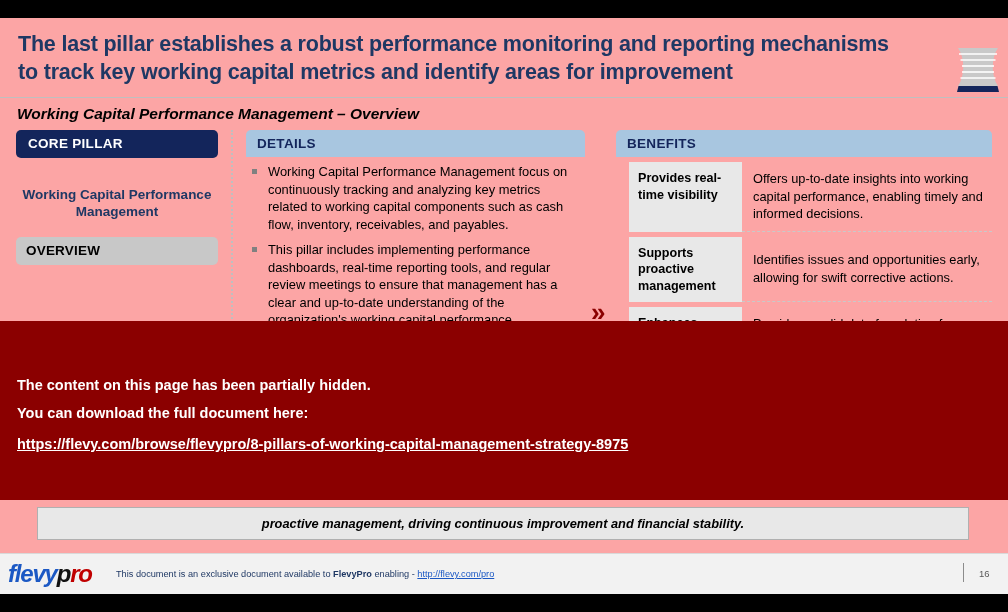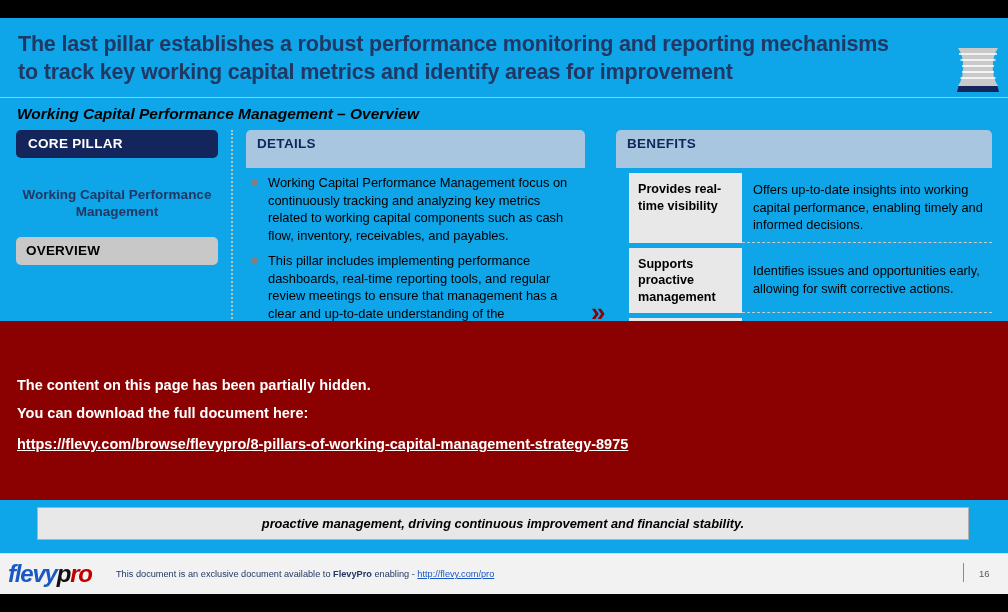--- a/index.html
+++ b/index.html
@@ -12,21 +12,21 @@
     height: 612px;
     overflow: hidden;
     font-family: "Liberation Sans", sans-serif;
   }
   .slide {
     position: absolute;
     left: 0;
     top: 18px;
     width: 1008px;
     height: 576px;
-    background: #0ea5e9;
+    background: #fca5a5;
     overflow: hidden;
   }
   .topbar {
     position: absolute;
     left: 0; top: 0;
     width: 1008px; height: 18px;
     background: #000000;
   }
   .bottombar {
     position: absolute;
@@ -144,21 +144,21 @@
   }
   .hdr-blue {
     background: #A8C6E0;
     color: #13255B;
     font-size: 13.5px;
     font-weight: bold;
     letter-spacing: 0.3px;
     padding: 6px 0 7px 11px;
     border-radius: 5px 5px 0 0;
     box-sizing: border-box;
-    height: 38px;
+    height: 27px;
   }
   .bullets {
     margin: 0;
     padding: 6px 4px 0 0;
     list-style: none;
   }
   .bullets li {
     position: relative;
     padding-left: 22px;
     margin-bottom: 8px;

